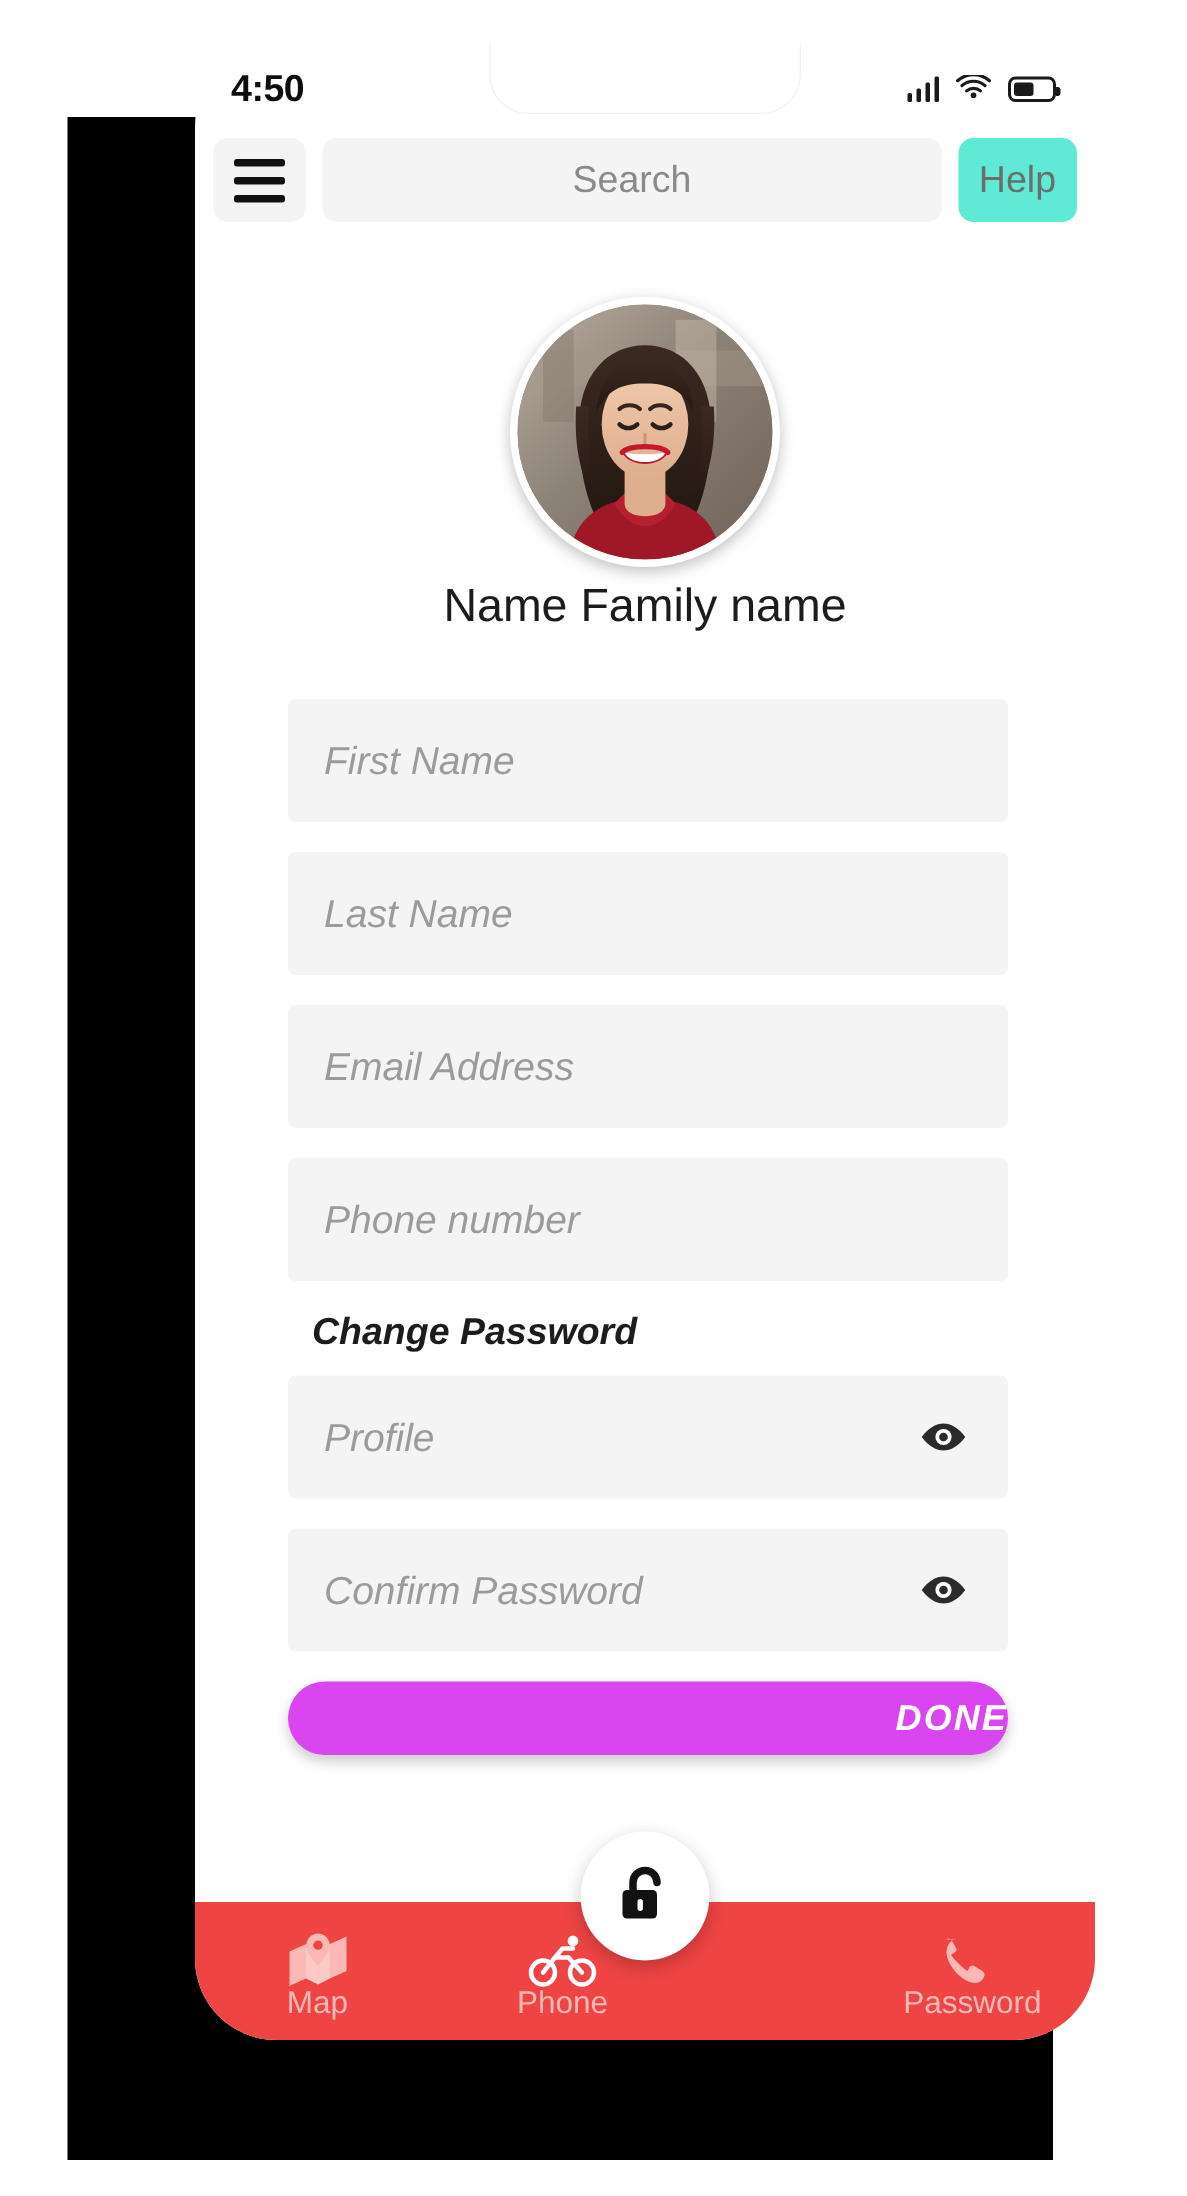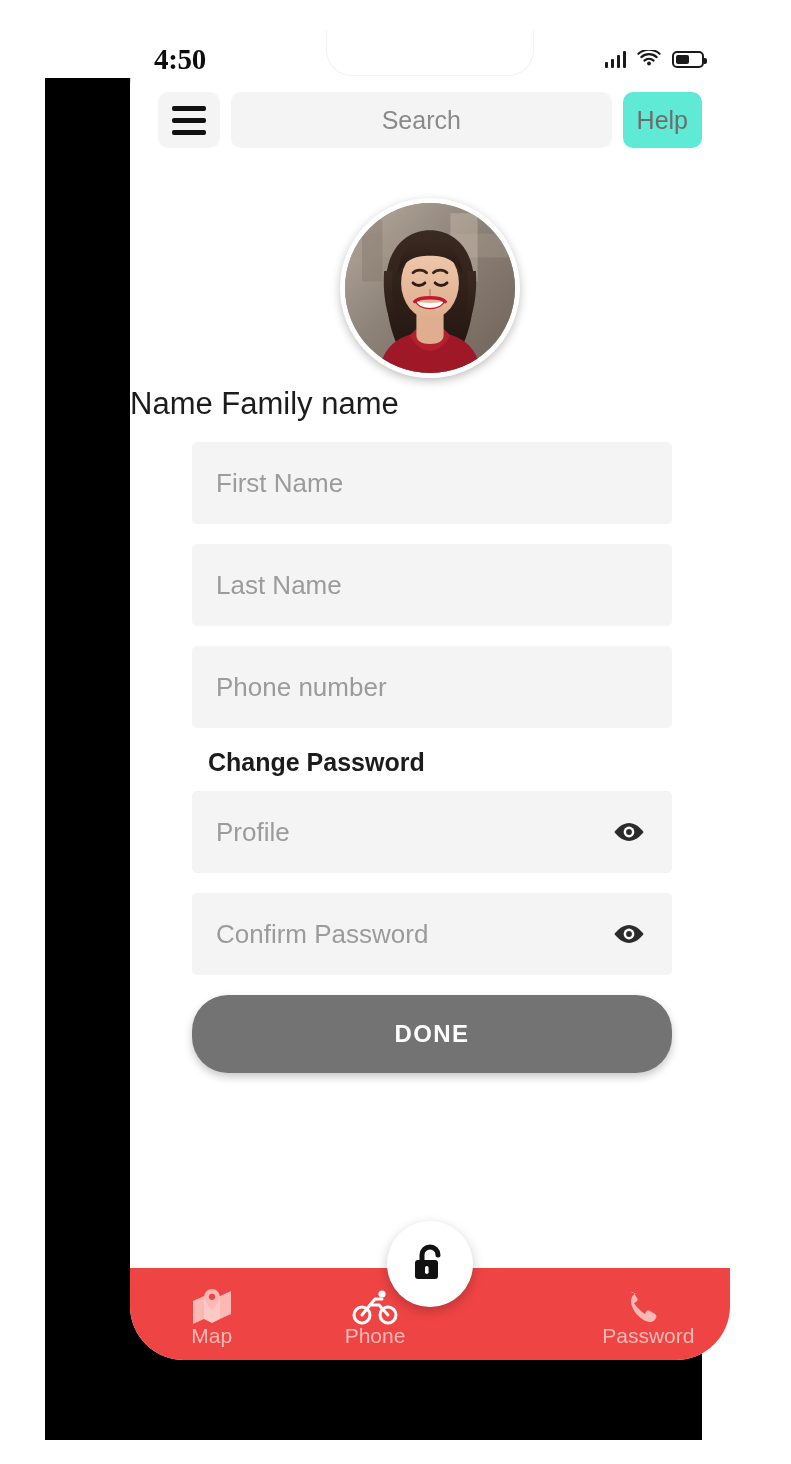--- a/index.html
+++ b/index.html
@@ -54,22 +54,22 @@
   .statusbar {
     position:absolute;
     left:0; top:0;
     width:100%; height:58px;
     display:flex; align-items:center;
     justify-content:space-between;
     padding:0 26px 0 24px;
     z-index:7;
   }
   .status-time {
-    font-size:29px; font-weight:bold;
-    color:#0d0d0d; letter-spacing:-0.3px;font-family:Liberation Serif, serif;
+    font-size:25px; font-weight:bold;
+    color:#0d0d0d; letter-spacing:-0.3px;
   }
   .status-icons { display:flex; align-items:center; gap:11px; }
 
   .signal { display:flex; align-items:flex-end; gap:2.5px; height:17px; }
   .signal i { display:block; width:3.5px; background:#1a1a1a; border-radius:1px; }
   .signal i:nth-child(1){ height:6px; }
   .signal i:nth-child(2){ height:9px; }
   .signal i:nth-child(3){ height:13px; }
   .signal i:nth-child(4){ height:17px; }
 
@@ -93,21 +93,21 @@
     background:#1a1a1a; border-radius:2px;
   }
 
   
   .appbar {
     position:absolute;
     left:0; top:62px;
     width:100%;
     display:flex; align-items:center;
     gap:11px;
-    padding:0 28px;
+    padding:0 12px;
     z-index:5;
   }
   .menu-btn {
     width:62px; height:56px;
     background:#f4f4f4;
     border-radius:10px;
     display:flex; flex-direction:column;
     align-items:center; justify-content:center;
     gap:7px;
     cursor:pointer;
@@ -148,31 +148,32 @@
     box-shadow:0 3px 10px rgba(0,0,0,.25);
     overflow:hidden;
     position:relative;
     background:#9a9289;
   }
   .avatar svg { display:block; width:100%; height:100%; }
 
   .profile-name {
     position:absolute;
     left:0; top:356px; width:100%;
-    text-align:left;
+    text-align:center;
     font-size:31px; color:#1c1c1c;
     z-index:3;
   }
 
   
   .form {
     position:absolute;
-    left:62px; top:412px;
+    left:62px; top:436px;
     width:480px;
     z-index:2;
+    font-style:italic;
   }
   .field {
     height:82px;
     background:#f4f4f4;
     border-radius:5px;
     display:flex; align-items:center;
     padding:0 24px;
     margin-bottom:20px;
     position:relative;
     cursor:text;
@@ -188,24 +189,24 @@
   .eye {
     position:absolute; right:26px; top:50%;
     transform:translateY(-50%);
     width:34px; height:24px;
     cursor:pointer;
   }
   .eye svg { display:block; width:100%; height:100%; }
 
   .done-btn {
     margin-top:16px;
-    height:78px;
-    background:#737373;
+    height:49px;
+    background:#d946ef;
     border-radius:36px;
-    display:flex; align-items:center; justify-content:center;
+    display:flex; align-items:center; justify-content:flex-end;
     font-size:24px; font-weight:bold;
     letter-spacing:1.4px;
     color:#ffffff;
     box-shadow:0 4px 9px rgba(0,0,0,.22);
     cursor:pointer;
   }
 
   
   .bottomnav {
     position:absolute;
@@ -353,20 +354,23 @@
     <div class="form">
 
       <div class="field">
         <span class="ph">First Name</span>
       </div>
 
       <div class="field">
         <span class="ph">Last Name</span>
       </div>
 
+      <div class="field">
+        <span class="ph">Email Address</span>
+      </div>
 
       <div class="field">
         <span class="ph">Phone number</span>
       </div>
 
       <div class="section-label">Change Password</div>
 
       <div class="field">
         <span class="ph">Profile</span>
         <span class="eye">

